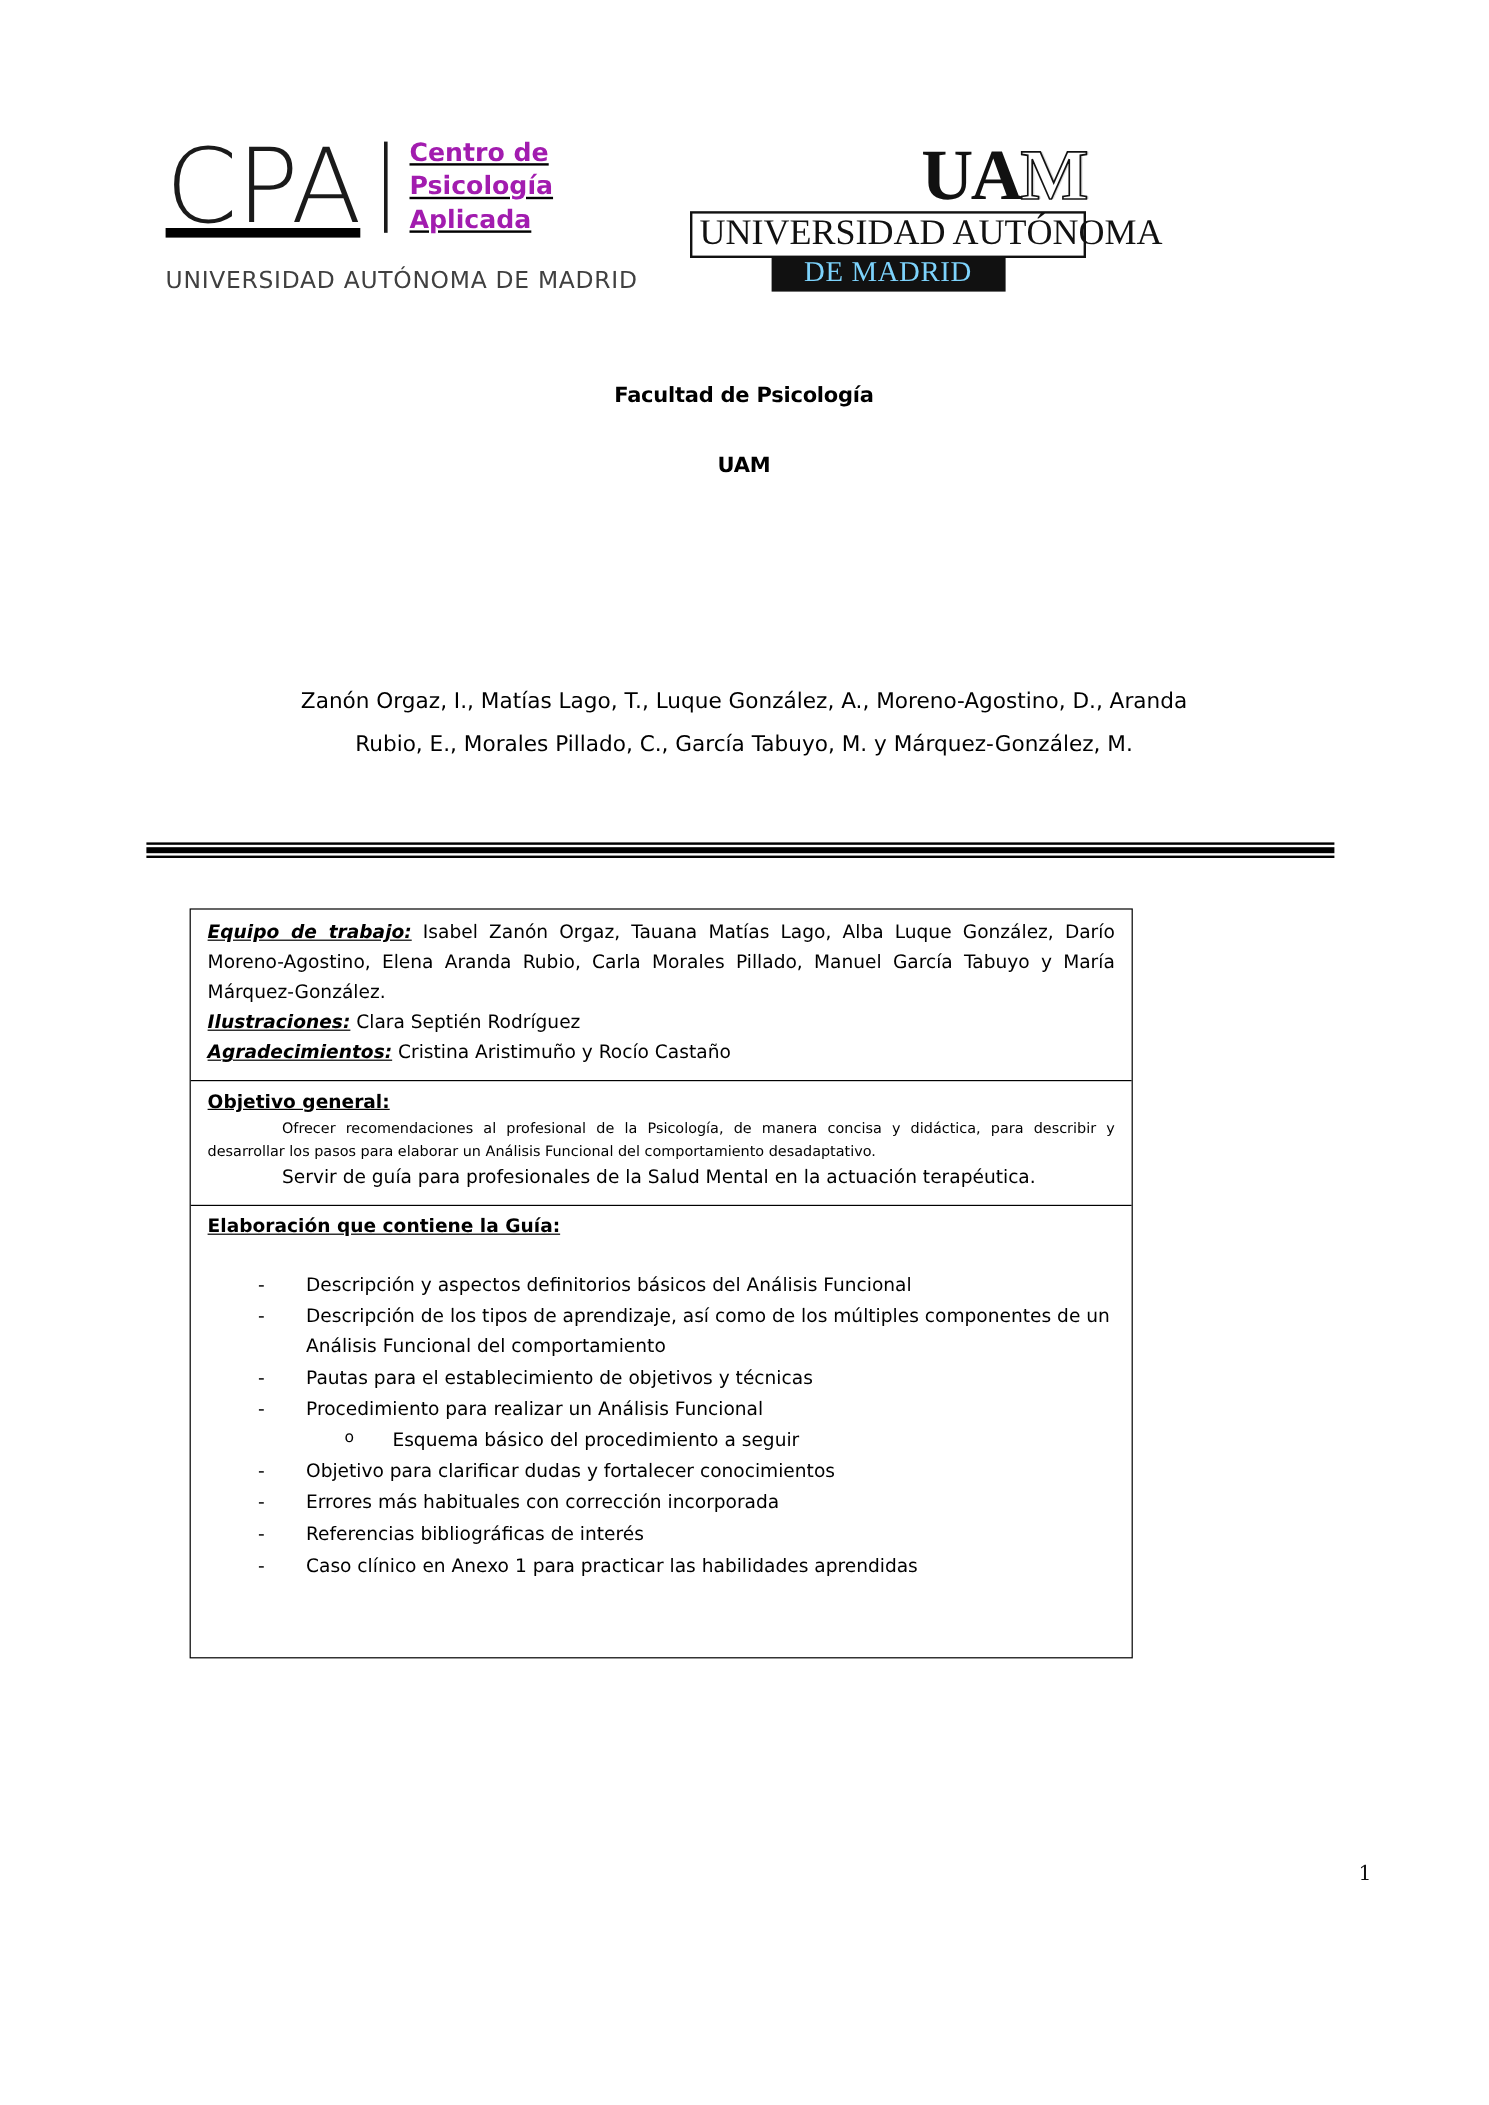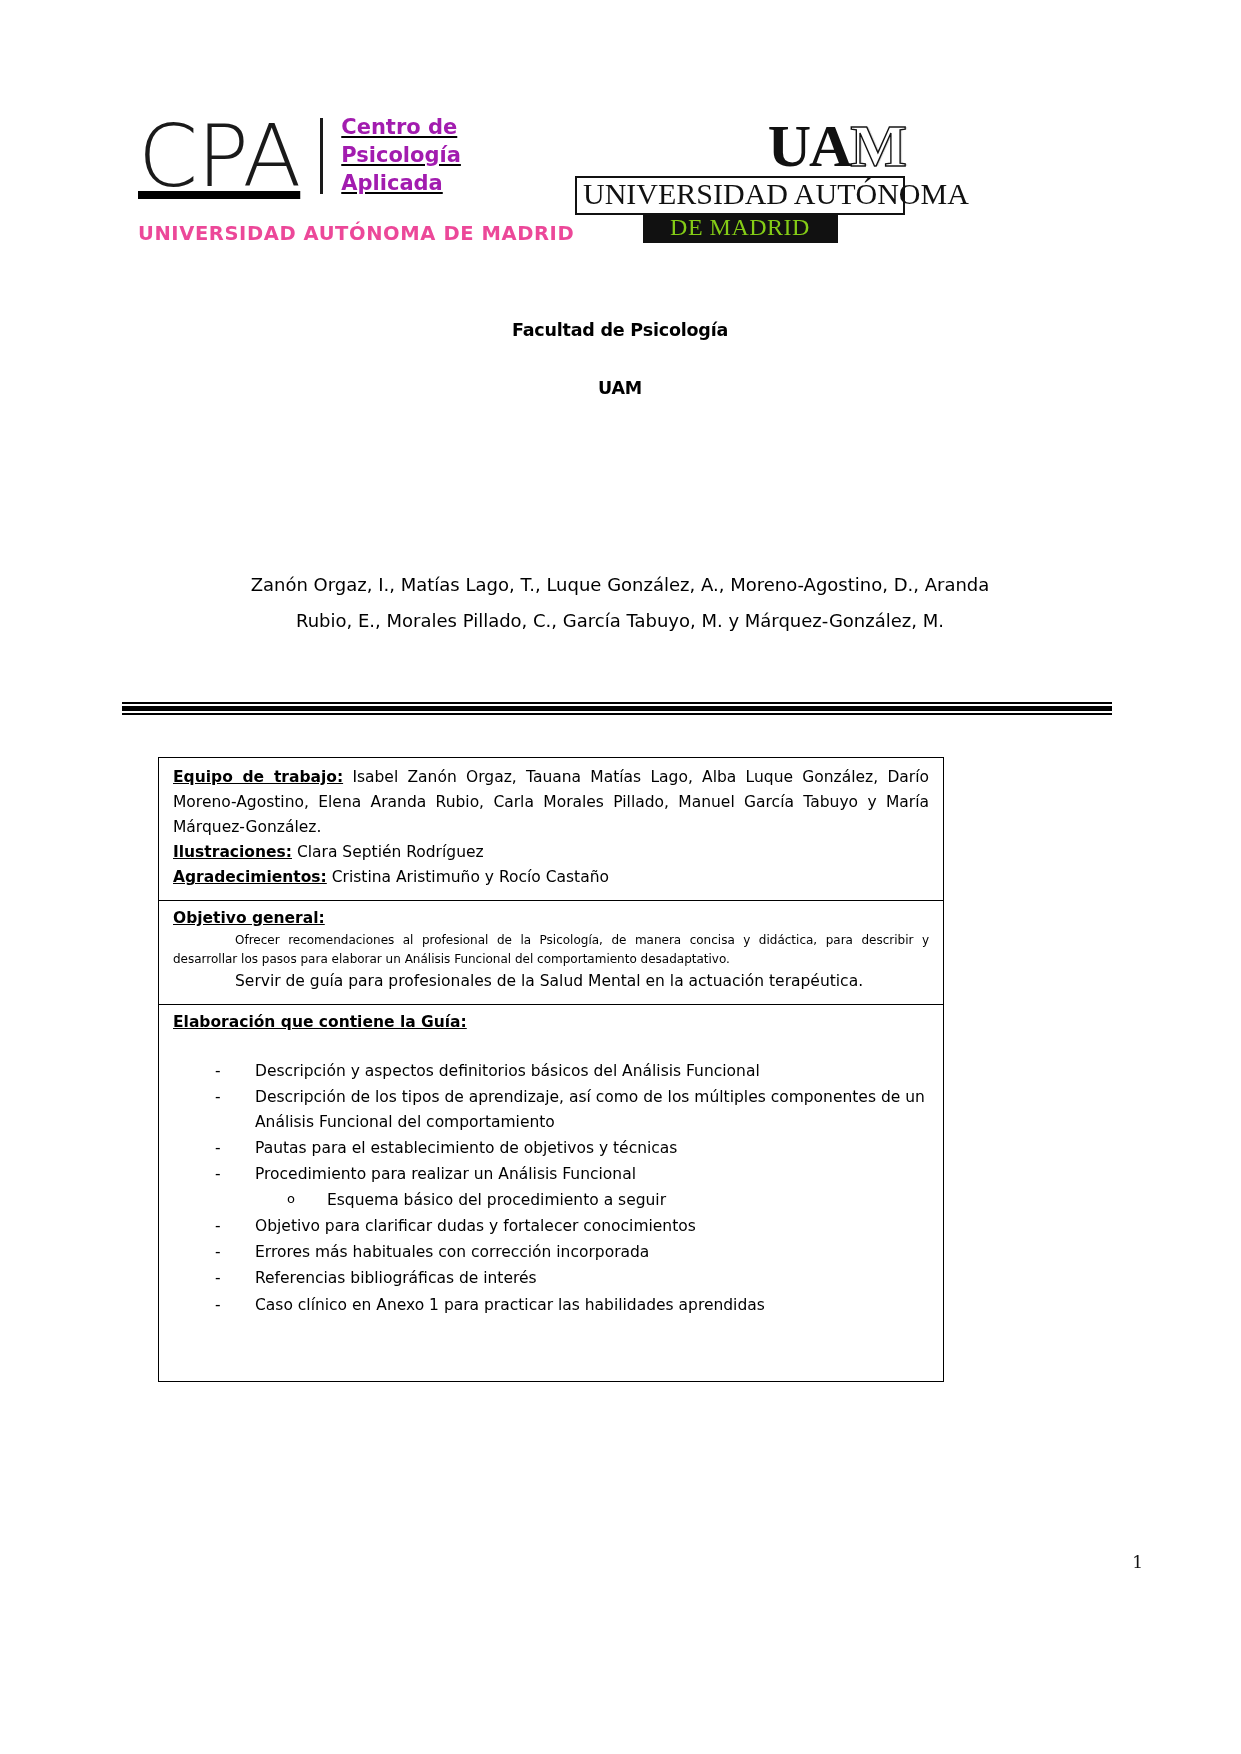--- a/index.html
+++ b/index.html
@@ -61,23 +61,23 @@
   .cpa-words {
     font-family: "DejaVu Sans", sans-serif;
     font-size: 21px;
     font-weight: bold;
     line-height: 1.32;
     color: #a21caf;
   }
   .cpa-sub {
     font-family: "DejaVu Sans", sans-serif;
     font-size: 19.5px;
-    font-weight: 700;
+    font-weight: 400;
     letter-spacing: 0.6px;
-    color: #ec4899;
+    color: #404040;
     margin-top: 18px;
     white-space: nowrap;
   }
 
   
   .uam-logo {
     position: absolute;
     left: 575px;
     top: 8px;
     width: 330px;
@@ -124,21 +124,21 @@
     width: 195px;
     margin: -1px auto 0 auto;
     background: #111111;
     text-align: center;
     padding: 1px 0 3px 0;
   }
   .uam-bar2 span {
     font-family: "Liberation Serif", serif;
     font-size: 24px;
     line-height: 1.05;
-    color: #84cc16;
+    color: #7dd3fc;
     letter-spacing: 0.5px;
     white-space: nowrap;
   }
 
   
   .title-block {
     position: absolute;
     top: 320px;
     left: 140px;
     width: 960px;
@@ -198,20 +198,21 @@
   .credits-line {
     font-size: 15.5px;
     line-height: 1.62;
     text-align: justify;
     text-justify: inter-word;
   }
   .credits-line.single { text-align: left; }
   .lbl {
     font-weight: bold;
     text-decoration: underline;
+    font-style: italic;
   }
   .section-head {
     font-size: 15.5px;
     font-weight: bold;
     text-decoration: underline;
     display: inline-block;
     margin-bottom: 2px;
   }
   .obj-para {
     font-size: 12px;

